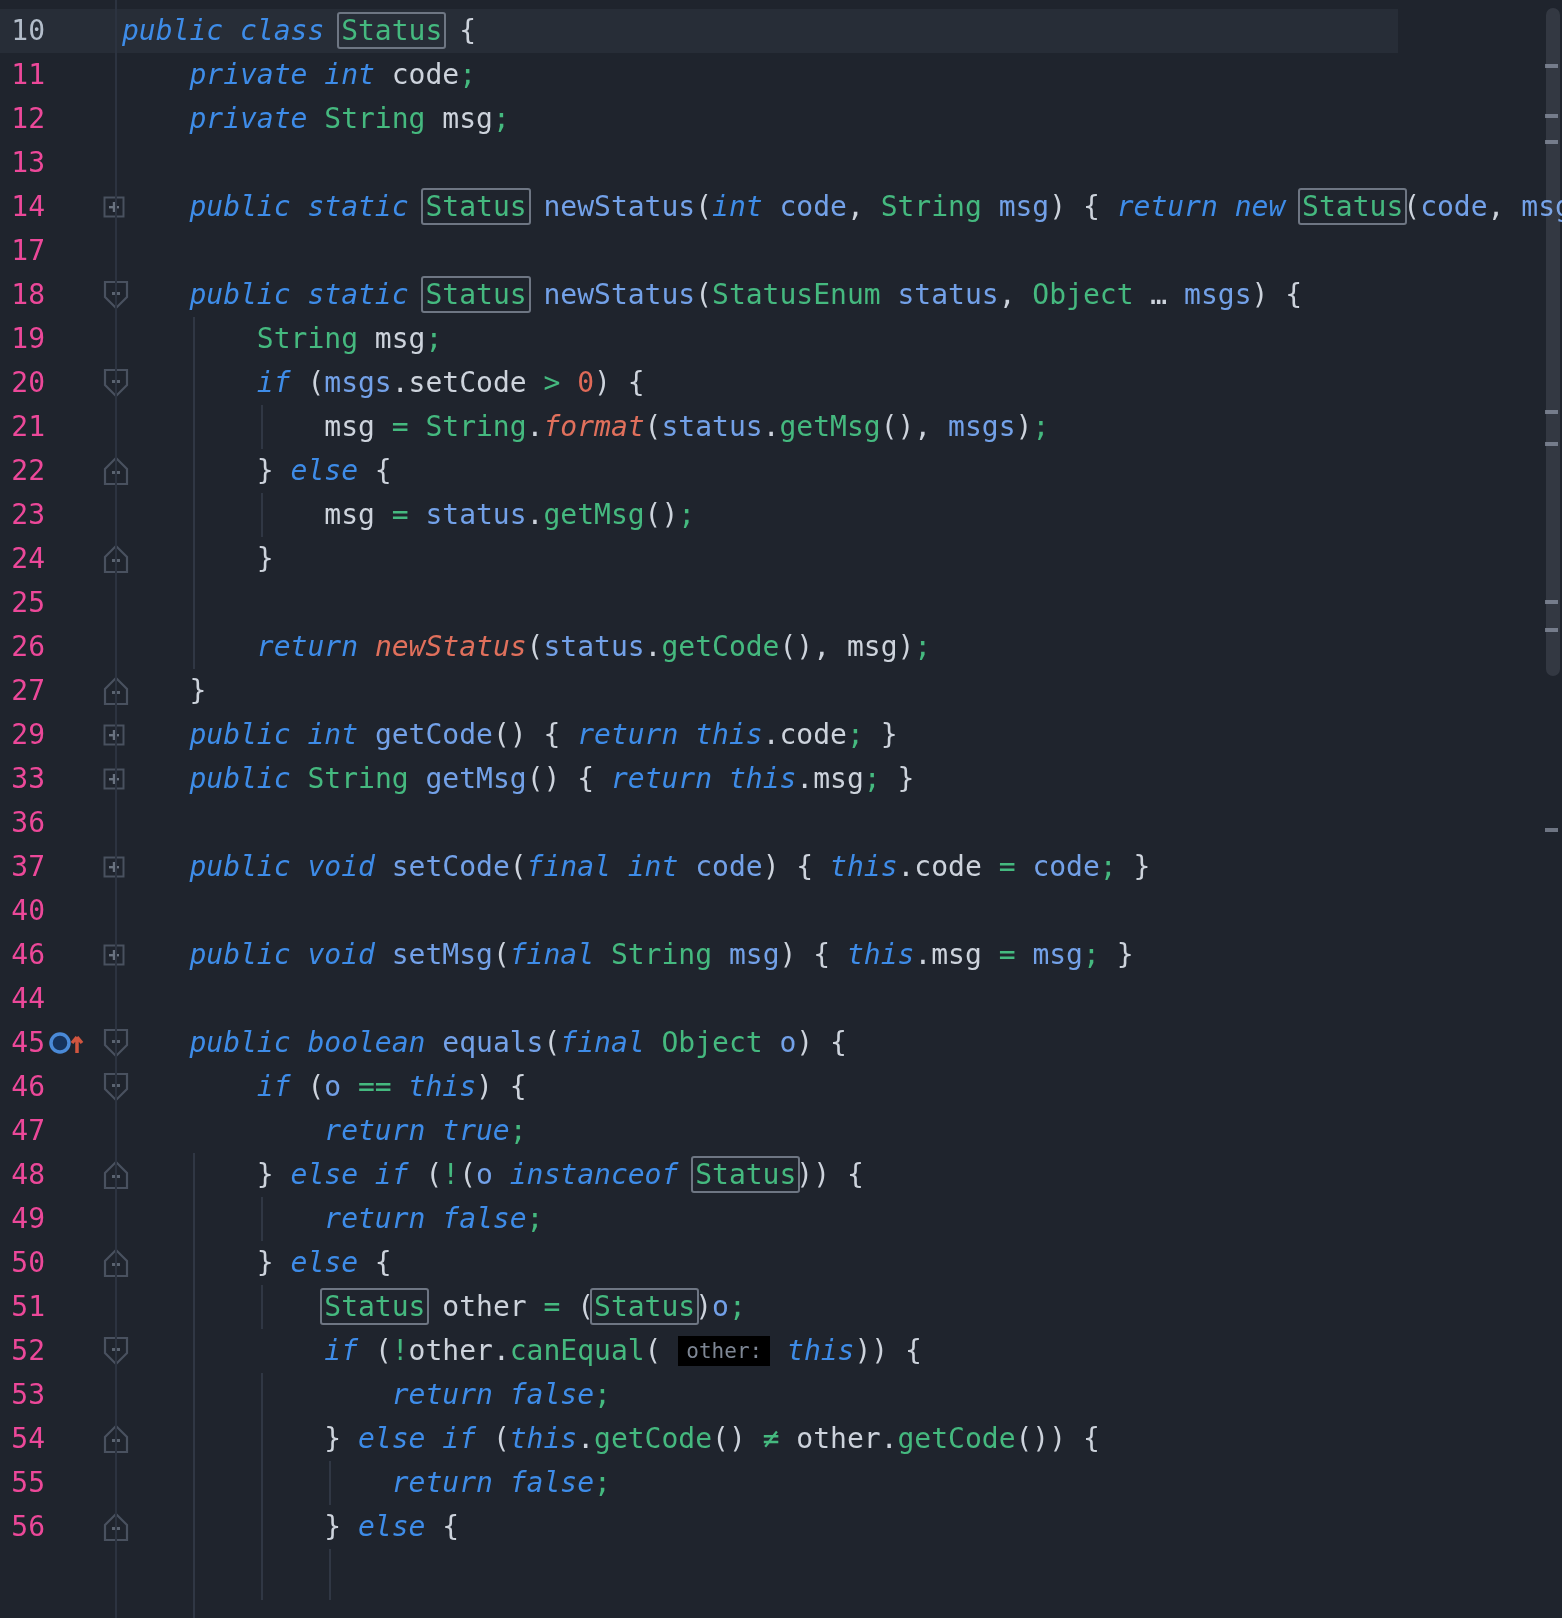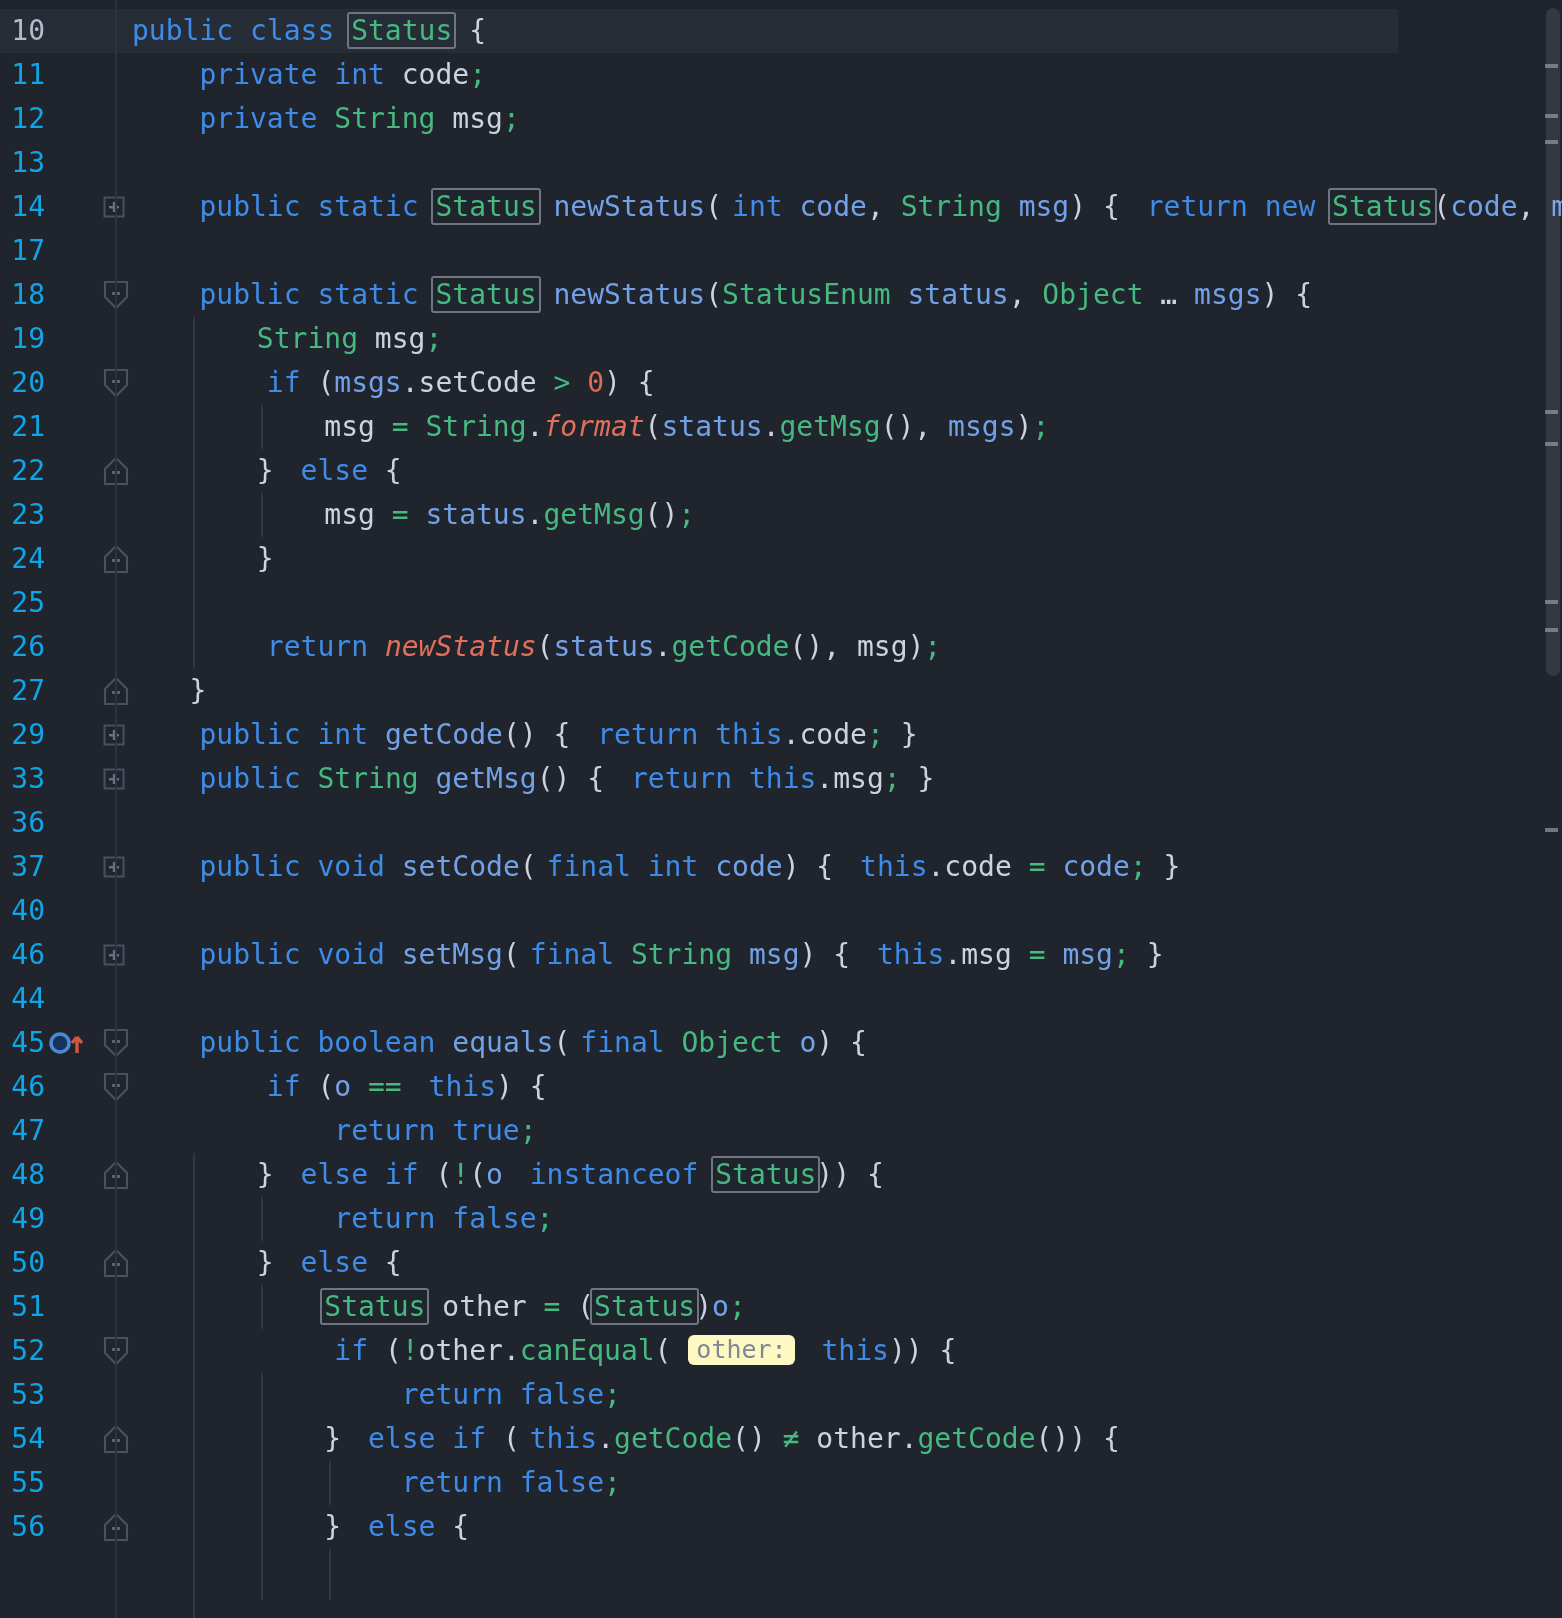--- a/index.html
+++ b/index.html
@@ -2,34 +2,34 @@
 <html><head>
 <meta charset="utf-8">
 <style>
   html,body{margin:0;padding:0;background:#1F242D;}
   body{width:1562px;height:1618px;overflow:hidden;position:relative;
        font-family:"DejaVu Sans Mono", monospace;}
   #editor{position:relative;width:1398px;height:1618px;}
   #rows{position:relative;padding-top:9px;z-index:1;}
   .row{display:flex;height:44px;line-height:44px;font-size:28px;white-space:pre;position:relative;}
   .row.cur{background:#272D37;}
-  .num{width:45px;flex:0 0 45px;text-align:right;color:#0ea5e9;user-select:none;}
+  .num{width:45px;flex:0 0 45px;text-align:right;color:#ec4899;user-select:none;}
   .row.cur .num{color:#B3BDCA;}
   .gut{width:77px;flex:0 0 77px;position:relative;}
   .code{margin:0;font:inherit;color:#CDD3DC;}
   .tk-w{color:#CDD3DC;}
-  .tk-b{color:#3E8CE8;margin-left:10px;}
+  .tk-b{color:#3E8CE8;font-style:italic;}
   .tk-g{color:#45B97F;}
   .tk-lb{color:#73A1E8;}
   .tk-o{color:#E0705C;font-style:italic;}
   .tk-n{color:#E06A58;}
   .bx{position:relative;}
   .bx::after{content:"";position:absolute;inset:-2px -4px;border:2px solid #6E7683;border-radius:3px;pointer-events:none;}
-  .hint{display:inline-block;background:#fef9c3;color:#7E8795;font-size:25px;line-height:30px;
-        border-radius:6px;padding:0 8px;vertical-align:2px;font-style:normal;}
+  .hint{display:inline-block;background:#000000;color:#7E8795;font-size:21px;line-height:30px;
+        border-radius:0;padding:0 8px;vertical-align:2px;font-style:normal;}
   
   .mk{position:absolute;left:58px;top:50%;transform:translateY(-50%);z-index:3;cursor:pointer;}
   .ovr{position:absolute;left:2px;top:50%;transform:translateY(-50%);z-index:3;cursor:pointer;}
   
   .foldline{position:absolute;left:115px;top:0;width:2px;height:1618px;background:#2C3340;z-index:2;}
   .guide{position:absolute;width:2px;background:#303744;z-index:2;}
   .thumb{position:absolute;left:1546px;width:14px;background:rgba(197,207,223,0.12);
          border-radius:7px;z-index:5;}
   .stripe-mark{position:absolute;left:1545px;width:13px;height:4px;background:rgba(153,162,178,0.65);z-index:6;}
 </style>

